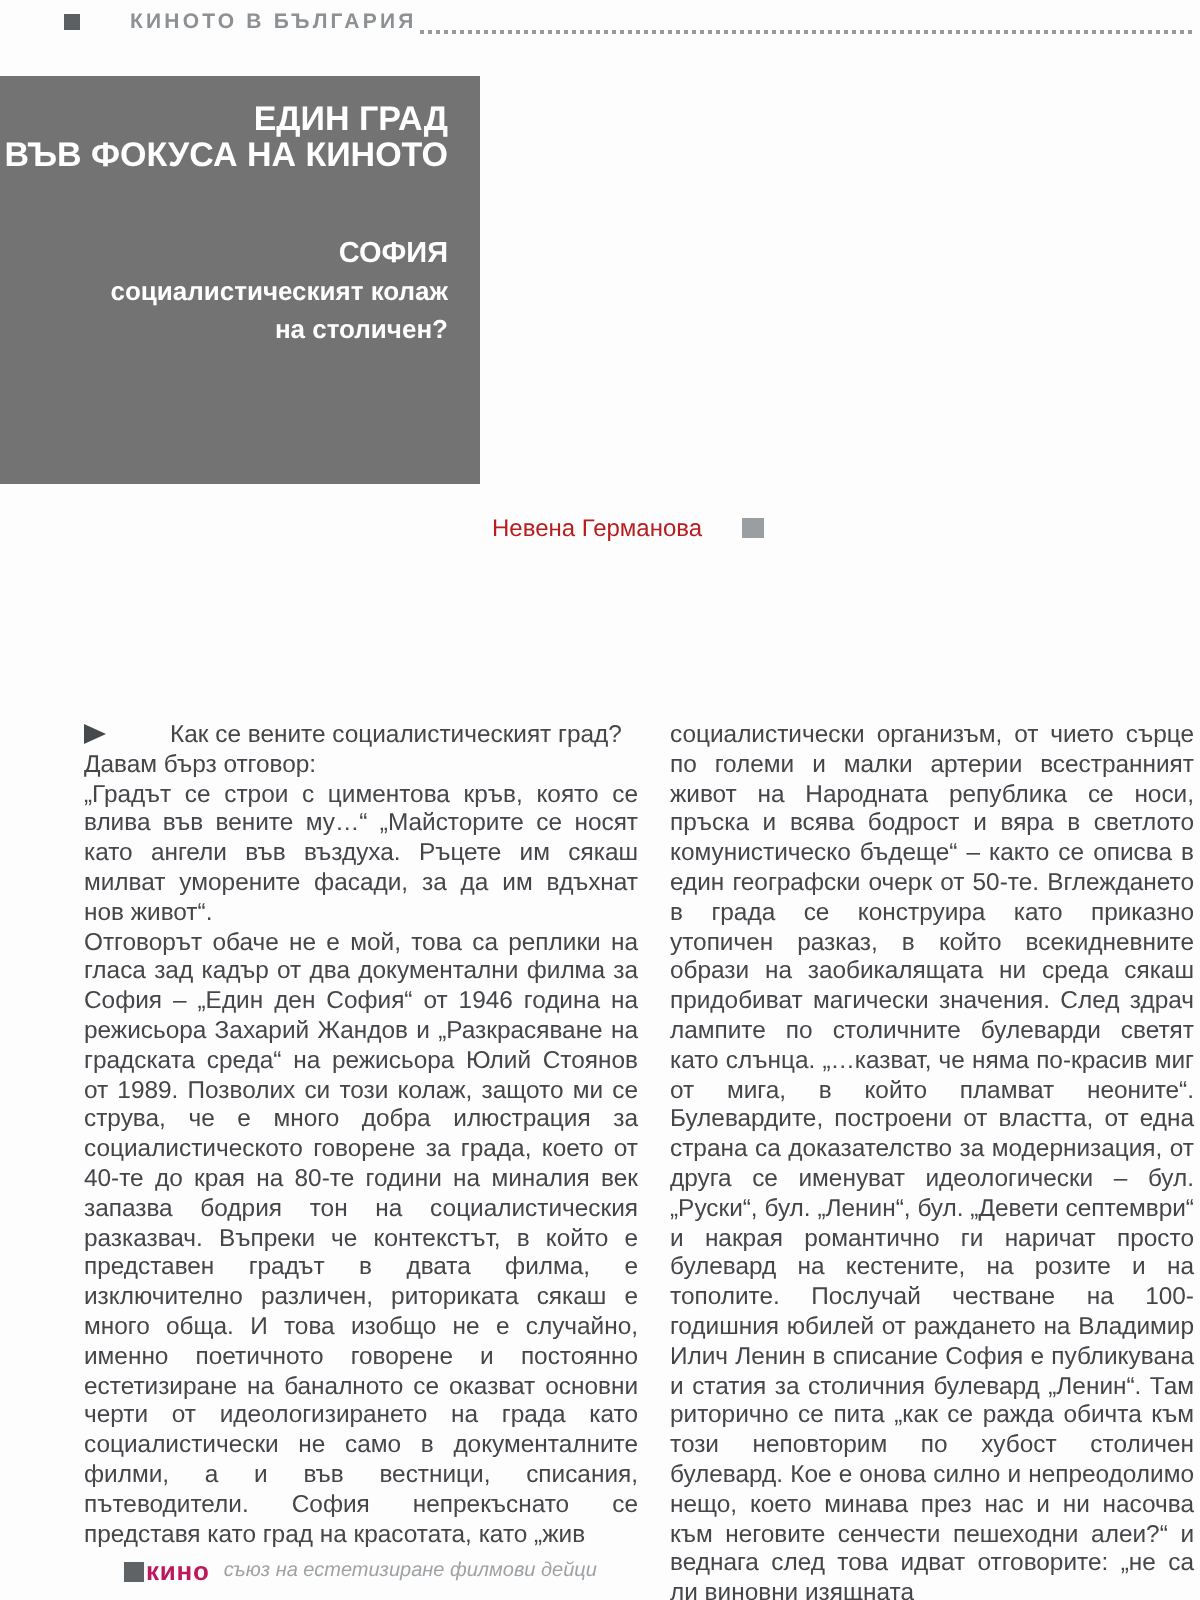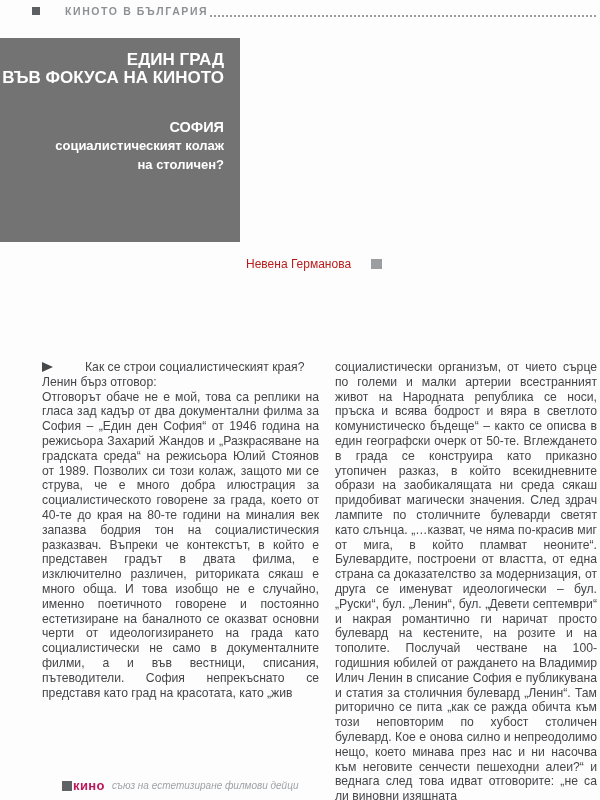--- a/index.html
+++ b/index.html
@@ -156,23 +156,24 @@
 
   <div class="author">
     <span>Невена Германова</span>
     <span class="sq2"></span>
   </div>
 
   <main class="columns">
     <div class="col left">
       <div class="qhead">
         <span class="tri"></span>
-        <span>Как се строи социалистическият края?</span>
+        <span>Как се вените социалистическият град?</span>
       </div>
-      <p>Ленин бърз отговор:</p>
+      <p>Давам бърз отговор:</p>
+      <p>„Градът се строи с циментова кръв, която се влива във вените му…“ „Майсторите се носят като ангели във въздуха. Ръцете им сякаш милват уморените фасади, за да им вдъхнат нов живот“.</p>
       <p>Отговорът обаче не е мой, това са реплики на гласа зад кадър от два документални филма за София – „Един ден София“ от 1946 година на режисьора Захарий Жандов и „Разкрасяване на градската среда“ на режисьора Юлий Стоянов от 1989. Позволих си този колаж, защото ми се струва, че е много добра илюстрация за социалистическото говорене за града, което от 40-те до края на 80-те години на миналия век запазва бодрия тон на социалистическия разказвач. Въпреки че контекстът, в който е представен градът в двата филма, е изключително различен, риториката сякаш е много обща. И това изобщо не е случайно, именно поетичното говорене и постоянно естетизиране на баналното се оказват основни черти от идеологизирането на града като социалистически не само в документалните филми, а и във вестници, списания, пътеводители. София непрекъснато се представя като град на красотата, като „жив</p>
     </div>
     <div class="col right">
       <p>социалистически организъм, от чието сърце по големи и малки артерии всестранният живот на Народната република се носи, пръска и всява бодрост и вяра в светлото комунистическо бъдеще“ – както се описва в един географски очерк от 50-те. Вглеждането в града се конструира като приказно утопичен разказ, в който всекидневните образи на заобикалящата ни среда сякаш придобиват магически значения. След здрач лампите по столичните булеварди светят като слънца. „…казват, че няма по-красив миг от мига, в който пламват неоните“. Булевардите, построени от властта, от една страна са доказателство за модернизация, от друга се именуват идеологически – бул. „Руски“, бул. „Ленин“, бул. „Девети септември“ и накрая романтично ги наричат просто булевард на кестените, на розите и на тополите. Послучай честване на 100-годишния юбилей от раждането на Владимир Илич Ленин в списание София е публикувана и статия за столичния булевард „Ленин“. Там риторично се пита „как се ражда обичта към този неповторим по хубост столичен булевард. Кое е онова силно и непреодолимо нещо, което минава през нас и ни насочва към неговите сенчести пешеходни алеи?“ и веднага след това идват отговорите: „не са ли виновни изящната</p>
     </div>
   </main>
 
   <footer class="footer">
     <span class="sq3"></span>
     <span class="kino">кино</span>

